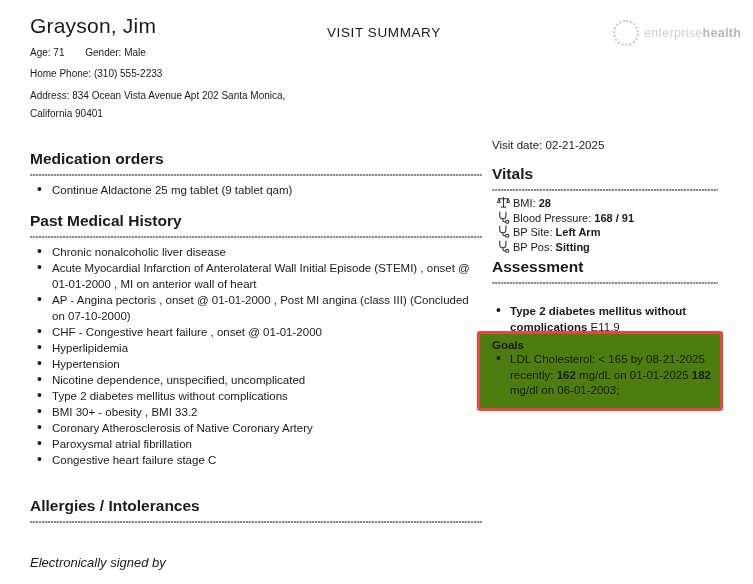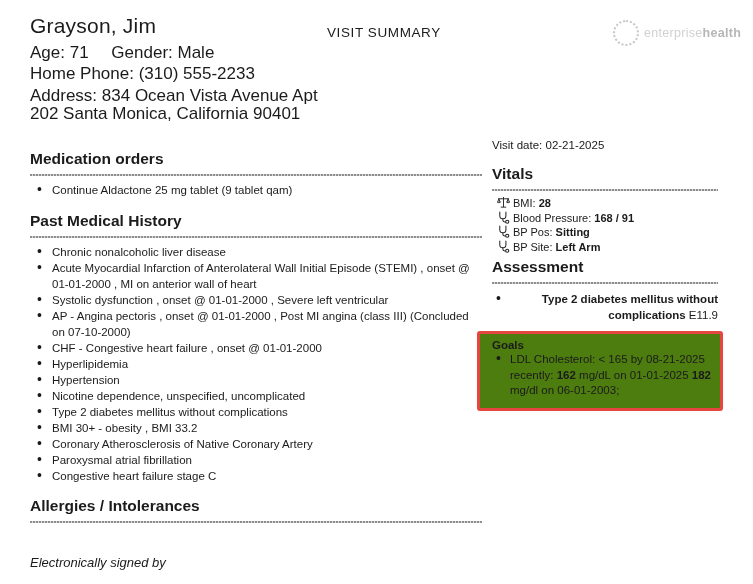--- a/index.html
+++ b/index.html
@@ -12,21 +12,21 @@
     color: #1b1b1b;
     overflow: hidden;
   }
   .page { position: relative; width: 753px; height: 584px; }
 
   
   .patient-name {
     position: absolute; left: 30px; top: 14px;
     font-size: 21px; font-weight: 400; letter-spacing: 0.2px;
   }
-  .patient-details { position: absolute; left: 30px; top: 46px; font-size: 17px; }
+  .patient-details { position: absolute; left: 30px; top: 46px; font-size: 10px; }
   .patient-details .row { margin: 0 0 6.5px 0; line-height: 14px; }
   .patient-details .addr { max-width: 295px; line-height: 17.5px; }
   .gender-label { margin-left: 18px; }
 
   .doc-title {
     position: absolute; left: 327px; top: 25px;
     font-size: 13.5px; font-weight: 400; letter-spacing: 0.6px;
   }
 
   .logo { position: absolute; left: 613px; top: 20px; display: flex; align-items: center; }
@@ -54,21 +54,21 @@
 
   
   .visit-date { position: absolute; left: 492px; top: 139px; font-size: 11.5px; }
   .sec-vitals { position: absolute; left: 492px; top: 165px; width: 226px; }
   .vitals-list { list-style: none; margin: 5px 0 0 0; padding: 0 0 0 5px; font-size: 11px; line-height: 13.5px; }
   .vitals-list li { white-space: nowrap; }
   .vitals-list .vicon { display: inline-block; width: 13px; height: 13px; vertical-align: -2px; margin-right: 3px; }
   .vitals-list .vval { font-weight: 700; }
 
   .sec-assessment { position: absolute; left: 492px; top: 258px; width: 226px; }
-  .sec-assessment ul.blist { margin-top: 8px; line-height: 15.5px; text-align: right; }
+  .sec-assessment ul.blist { margin-top: 20px; line-height: 15.5px; }
   .sec-assessment ul.blist li { padding-left: 18px; }
   .sec-assessment ul.blist li::before { left: 4px; }
   .dx-bold { font-weight: 700; }
 
   .goals-box {
     position: absolute; left: 477px; top: 331px; width: 225px;
     border: 3px solid #e64540; border-radius: 3px;
     padding: 5px 3px 9px 12px; background: #4d7c0f;
   }
   .goals-heading { font-size: 11.5px; font-weight: 700; margin: 0 0 1px 0; }
@@ -110,21 +110,20 @@
       <li>Continue Aldactone 25 mg tablet (9 tablet qam)</li>
     </ul>
   </div>
 
   <div class="sec-pmh">
     <h2 class="section-heading">Past Medical History</h2>
     <div class="rule"></div>
     <ul class="blist">
       <li>Chronic nonalcoholic liver disease</li>
       <li>Acute Myocardial Infarction of Anterolateral Wall Initial Episode (STEMI) , onset @ 01-01-2000 , MI on anterior wall of heart</li>
-      <li>Systolic dysfunction , onset @ 01-01-2000 , Severe left ventricular</li>
       <li>AP - Angina pectoris , onset @ 01-01-2000 , Post MI angina (class III) (Concluded on 07-10-2000)</li>
       <li>CHF - Congestive heart failure , onset @ 01-01-2000</li>
       <li>Hyperlipidemia</li>
       <li>Hypertension</li>
       <li>Nicotine dependence, unspecified, uncomplicated</li>
       <li>Type 2 diabetes mellitus without complications</li>
       <li>BMI 30+ - obesity , BMI 33.2</li>
       <li>Coronary Atherosclerosis of Native Coronary Artery</li>
       <li>Paroxysmal atrial fibrillation</li>
       <li>Congestive heart failure stage C</li>
@@ -160,28 +159,28 @@
           <path d="M3 1 V5 A3.3 3.3 0 0 0 9.6 5 V1"></path>
             <path d="M6.3 8.3 V9.8 A2 2 0 0 0 8.3 11.8 H9"></path>
           <circle cx="11" cy="11.6" r="1.7"></circle>
         </svg><span class="vlabel">Blood Pressure:</span>&nbsp;<span class="vval">168 / 91</span>
       </li>
       <li>
         <svg class="vicon" viewBox="0 0 14 14" fill="none" stroke="#222" stroke-width="1.1" stroke-linecap="round">
           <path d="M3 1 V5 A3.3 3.3 0 0 0 9.6 5 V1"></path>
             <path d="M6.3 8.3 V9.8 A2 2 0 0 0 8.3 11.8 H9"></path>
           <circle cx="11" cy="11.6" r="1.7"></circle>
-        </svg><span class="vlabel">BP Pos:</span>&nbsp;<span class="vval">Sitting</span>
+        </svg><span class="vlabel">BP Site:</span>&nbsp;<span class="vval">Left Arm</span>
       </li>
       <li>
         <svg class="vicon" viewBox="0 0 14 14" fill="none" stroke="#222" stroke-width="1.1" stroke-linecap="round">
           <path d="M3 1 V5 A3.3 3.3 0 0 0 9.6 5 V1"></path>
             <path d="M6.3 8.3 V9.8 A2 2 0 0 0 8.3 11.8 H9"></path>
           <circle cx="11" cy="11.6" r="1.7"></circle>
-        </svg><span class="vlabel">BP Site:</span>&nbsp;<span class="vval">Left Arm</span>
+        </svg><span class="vlabel">BP Pos:</span>&nbsp;<span class="vval">Sitting</span>
       </li>
     </ul>
   </div>
 
   <div class="sec-assessment">
     <h2 class="section-heading">Assessment</h2>
     <div class="rule"></div>
     <ul class="blist">
       <li><span class="dx-bold">Type 2 diabetes mellitus without complications</span><span class="seg-pre"> E11.9</span></li>
     </ul>

